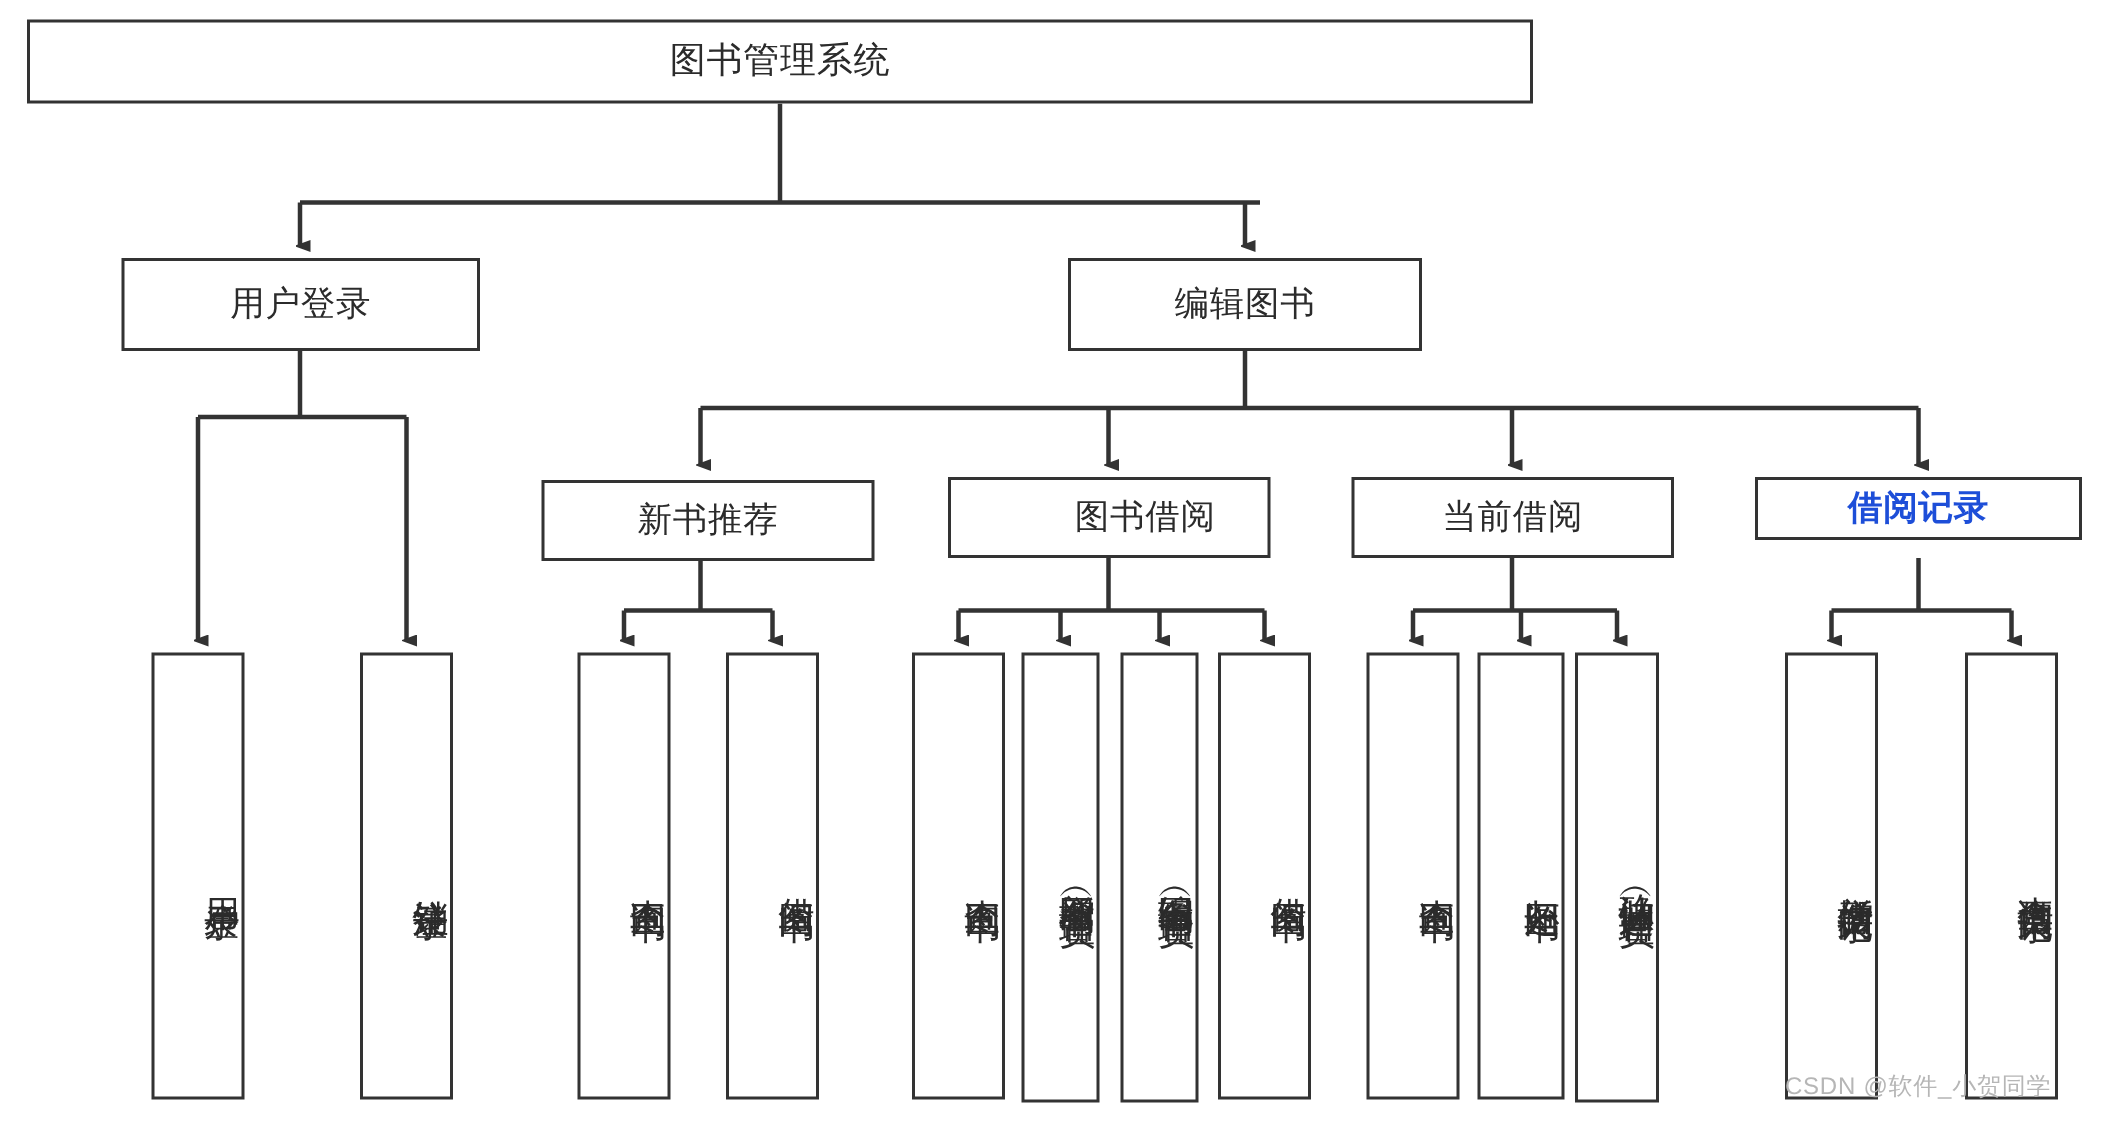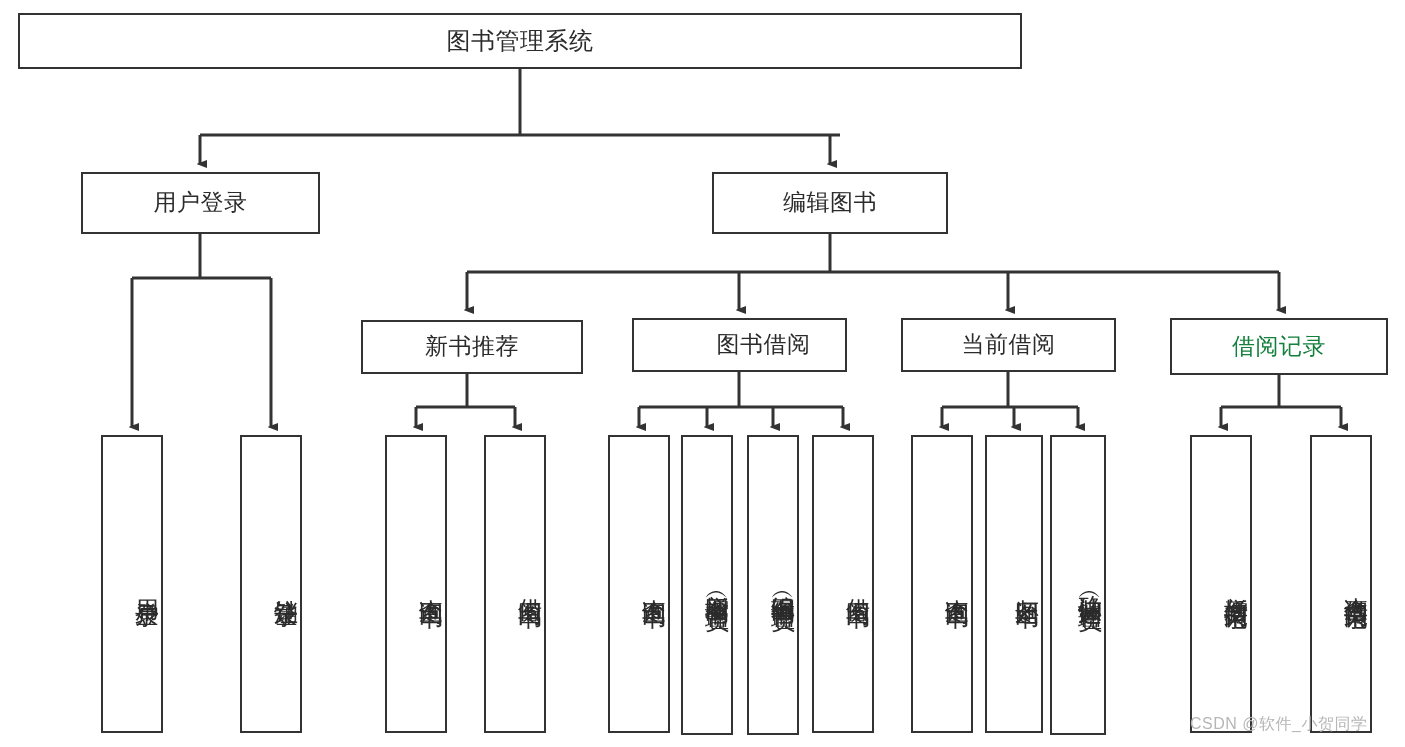--- a/index.html
+++ b/index.html
@@ -136,21 +136,21 @@
 
   <div class="node horiz" style="left: 361px; top: 320px; width: 222px; height: 54px; border-color: rgb(51, 51, 51); color: rgb(43, 43, 43);">
     <span>新书推荐</span>
   </div>
   <div class="node horiz" style="left: 632px; top: 318px; width: 215px; height: 54px; border-color: rgb(51, 51, 51); color: rgb(43, 43, 43); padding-left: 48px;">
     <span>图书借阅</span>
   </div>
   <div class="node horiz" style="left: 901px; top: 318px; width: 215px; height: 54px; border-color: rgb(51, 51, 51); color: rgb(43, 43, 43);">
     <span>当前借阅</span>
   </div>
-  <div class="node horiz" style="left: 1170px; top: 318px; width: 218px; height: 57px; border-color: rgb(51, 51, 51); color: #15803d;">
+  <div class="node horiz" style="left: 1170px; top: 318px; width: 218px; height: 42px; border-color: rgb(51, 51, 51); color: #1d4ed8; font-weight: bold;">
     <span>借阅记录</span>
   </div>
 
   <div class="node vert" style="left: 101px; top: 435px; width: 62px; height: 298px; border-color: rgb(51, 51, 51); color: rgb(43, 43, 43);">
     <span class="vlabel">用户登录</span>
   </div>
   <div class="node vert" style="left: 240px; top: 435px; width: 62px; height: 298px; border-color: rgb(51, 51, 51); color: rgb(43, 43, 43);">
     <span class="vlabel">注销登录</span>
   </div>
   <div class="node vert" style="left: 385px; top: 435px; width: 62px; height: 298px; border-color: rgb(51, 51, 51); color: rgb(43, 43, 43);">

